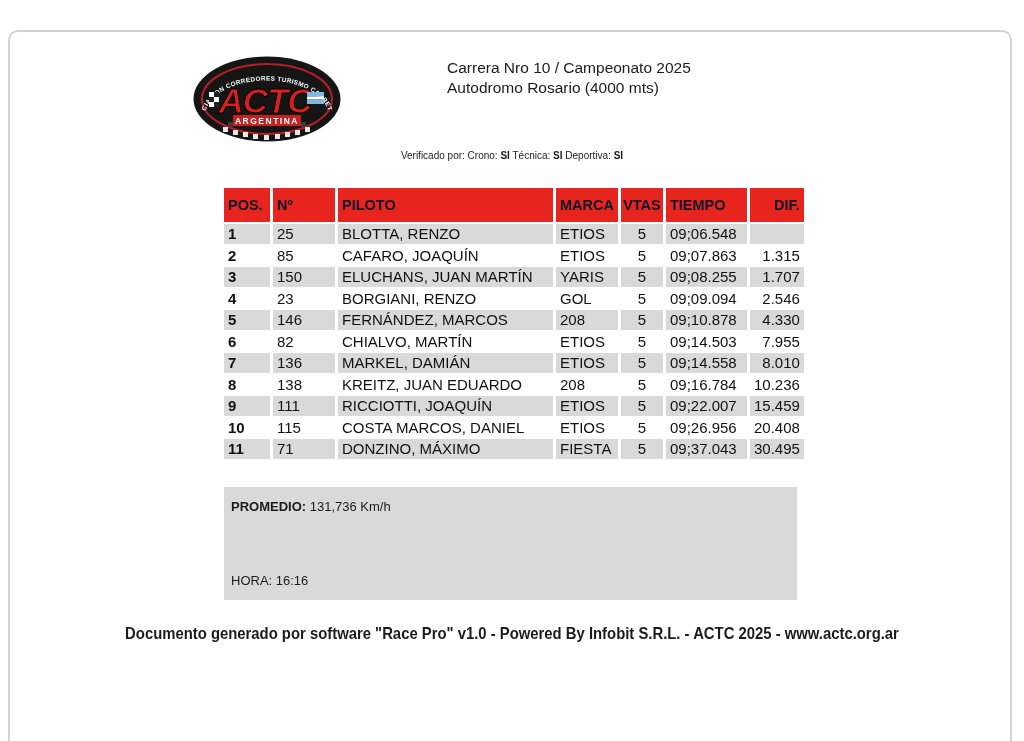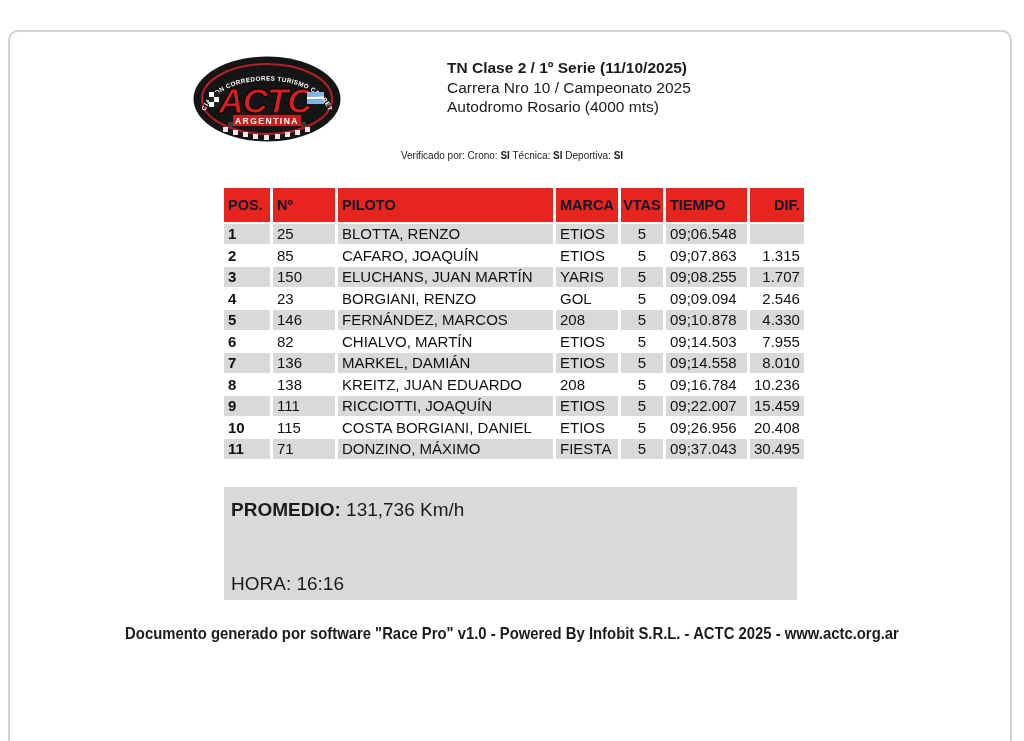--- a/index.html
+++ b/index.html
@@ -43,21 +43,21 @@
     height:19.5px;padding:0 4px;white-space:nowrap;overflow:hidden;
     background:#fff;
   }
   table.results tr.odd td{background:var(--row-gray);}
   table.results td.c0{font-weight:bold;}
   table.results td.c4{text-align:center;}
   table.results td.c6{text-align:right;}
 
   .summary{
     position:absolute;left:224px;top:487px;width:573px;height:113px;
-    background:var(--row-gray);font-size:19px;
+    background:var(--row-gray);font-size:13px;
   }
   .summary .line{position:absolute;left:7px;white-space:nowrap;}
   .summary .l1{top:12px;}
   .summary .l2{top:54px;}
   .summary .l3{top:86px;}
   .summary b{font-weight:bold;}
 
   .doc-footer{
     position:absolute;left:0;top:624px;width:1024px;text-align:center;
     font-weight:bold;font-size:16.5px;transform:scaleX(0.90);transform-origin:50% 50%;
@@ -108,21 +108,20 @@
       <rect x="92" y="76" width="5" height="5"></rect>
         <rect x="102" y="74" width="5" height="5"></rect>
       <rect x="112" y="71" width="5" height="5"></rect>
       <rect x="35" y="66" width="5" height="5" fill="#3a3a3a"></rect>
         <rect x="108" y="66" width="5" height="5" fill="#3a3a3a"></rect>
     </g>
   </svg>
 </div>
 
 <div class="title-block">
-  <div class="b">TN Clase 2 / 1º Serie (11/10/2025)</div>
   <div>Carrera Nro 10 / Campeonato 2025</div>
   <div>Autodromo Rosario (4000 mts)</div>
 </div>
 
 <div class="verification">
   <span>Verificado por:</span>
   <span>Crono:</span>
   <b>SI</b>
   <span>Técnica:</span>
   <b>SI</b>
@@ -229,21 +228,21 @@
         <td class="c1">111</td>
         <td class="c2">RICCIOTTI, JOAQUÍN</td>
         <td class="c3">ETIOS</td>
         <td class="c4">5</td>
         <td class="c5">09;22.007</td>
         <td class="c6">15.459</td>
       </tr>
       <tr class="even">
         <td class="c0">10</td>
         <td class="c1">115</td>
-        <td class="c2">COSTA BORGIANI, DANIEL</td>
+        <td class="c2">COSTA MARCOS, DANIEL</td>
         <td class="c3">ETIOS</td>
         <td class="c4">5</td>
         <td class="c5">09;26.956</td>
         <td class="c6">20.408</td>
       </tr>
       <tr class="odd">
         <td class="c0">11</td>
         <td class="c1">71</td>
         <td class="c2">DONZINO, MÁXIMO</td>
         <td class="c3">FIESTA</td>

